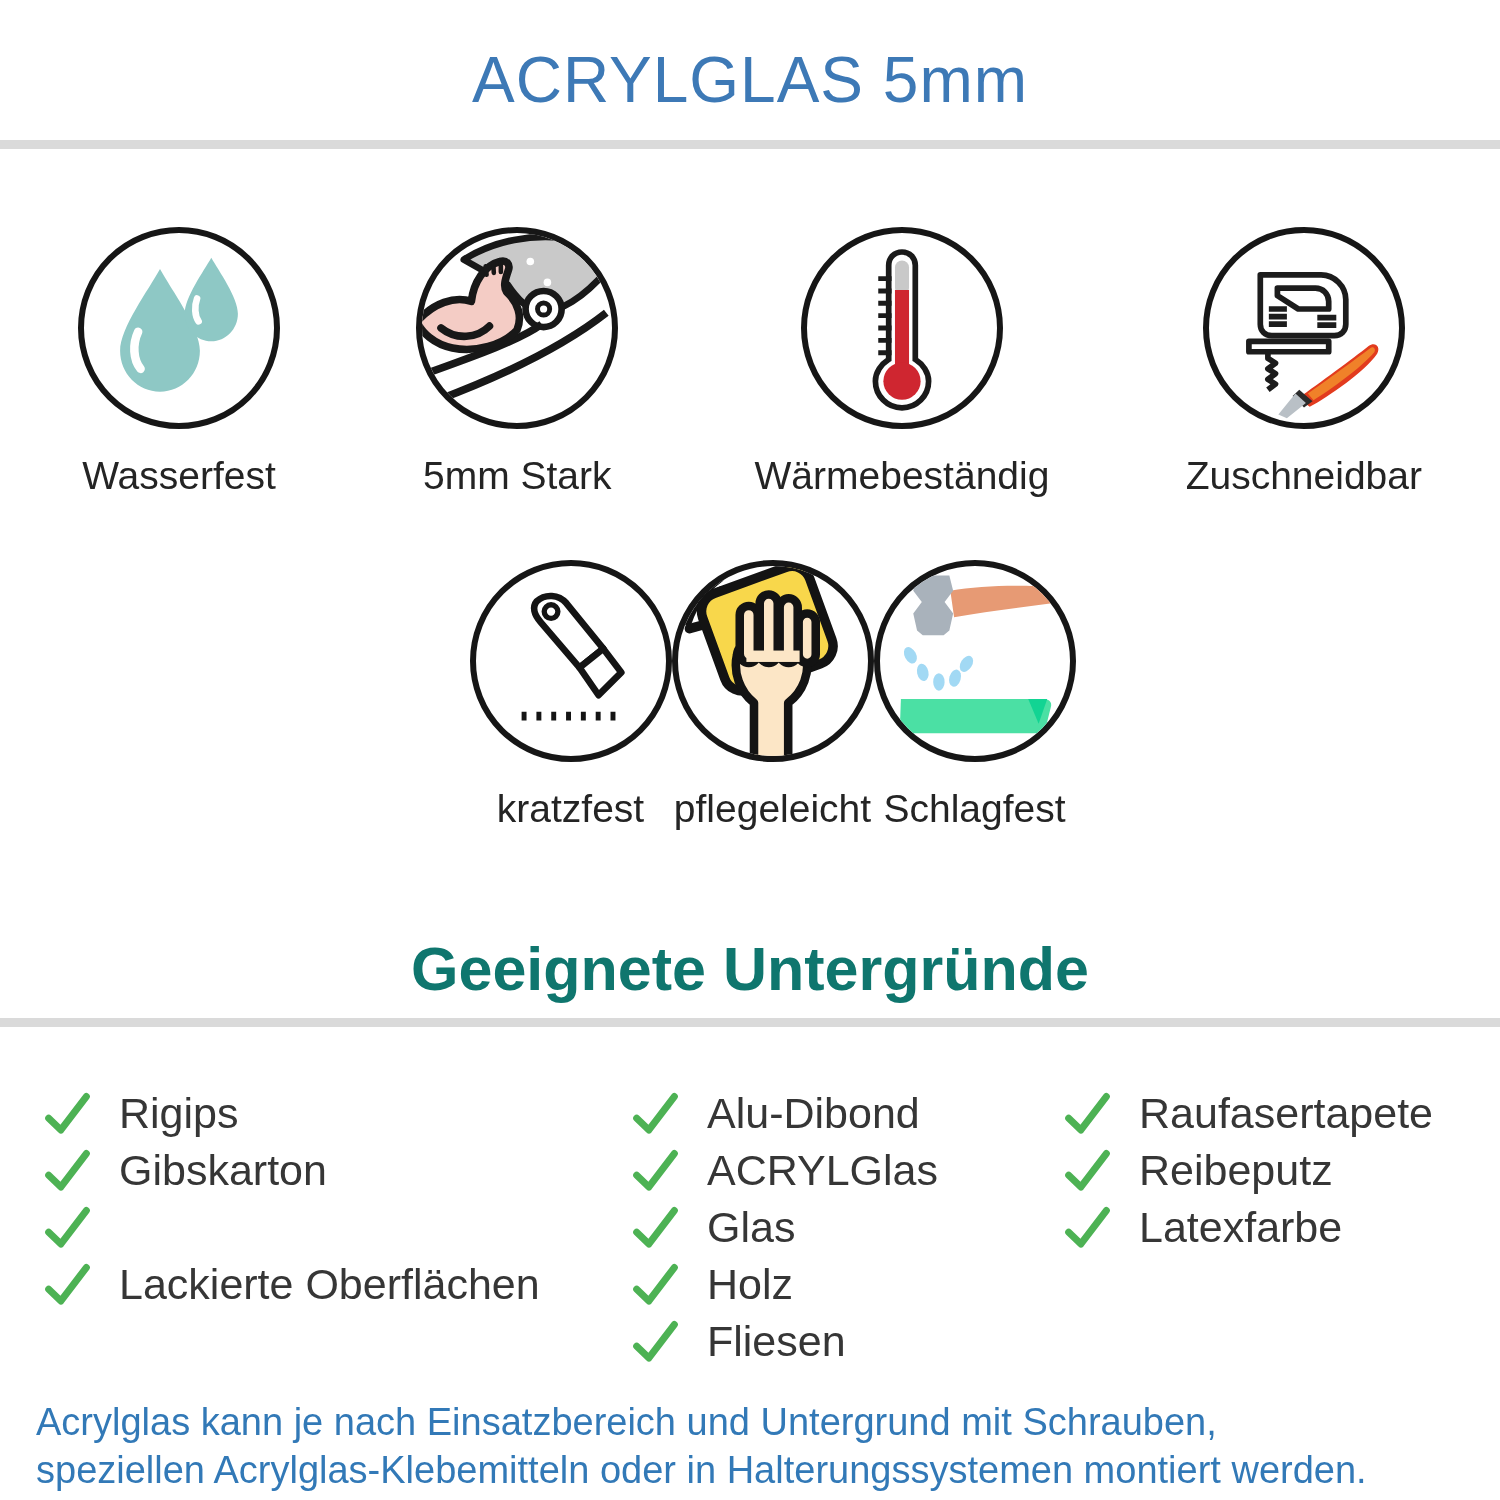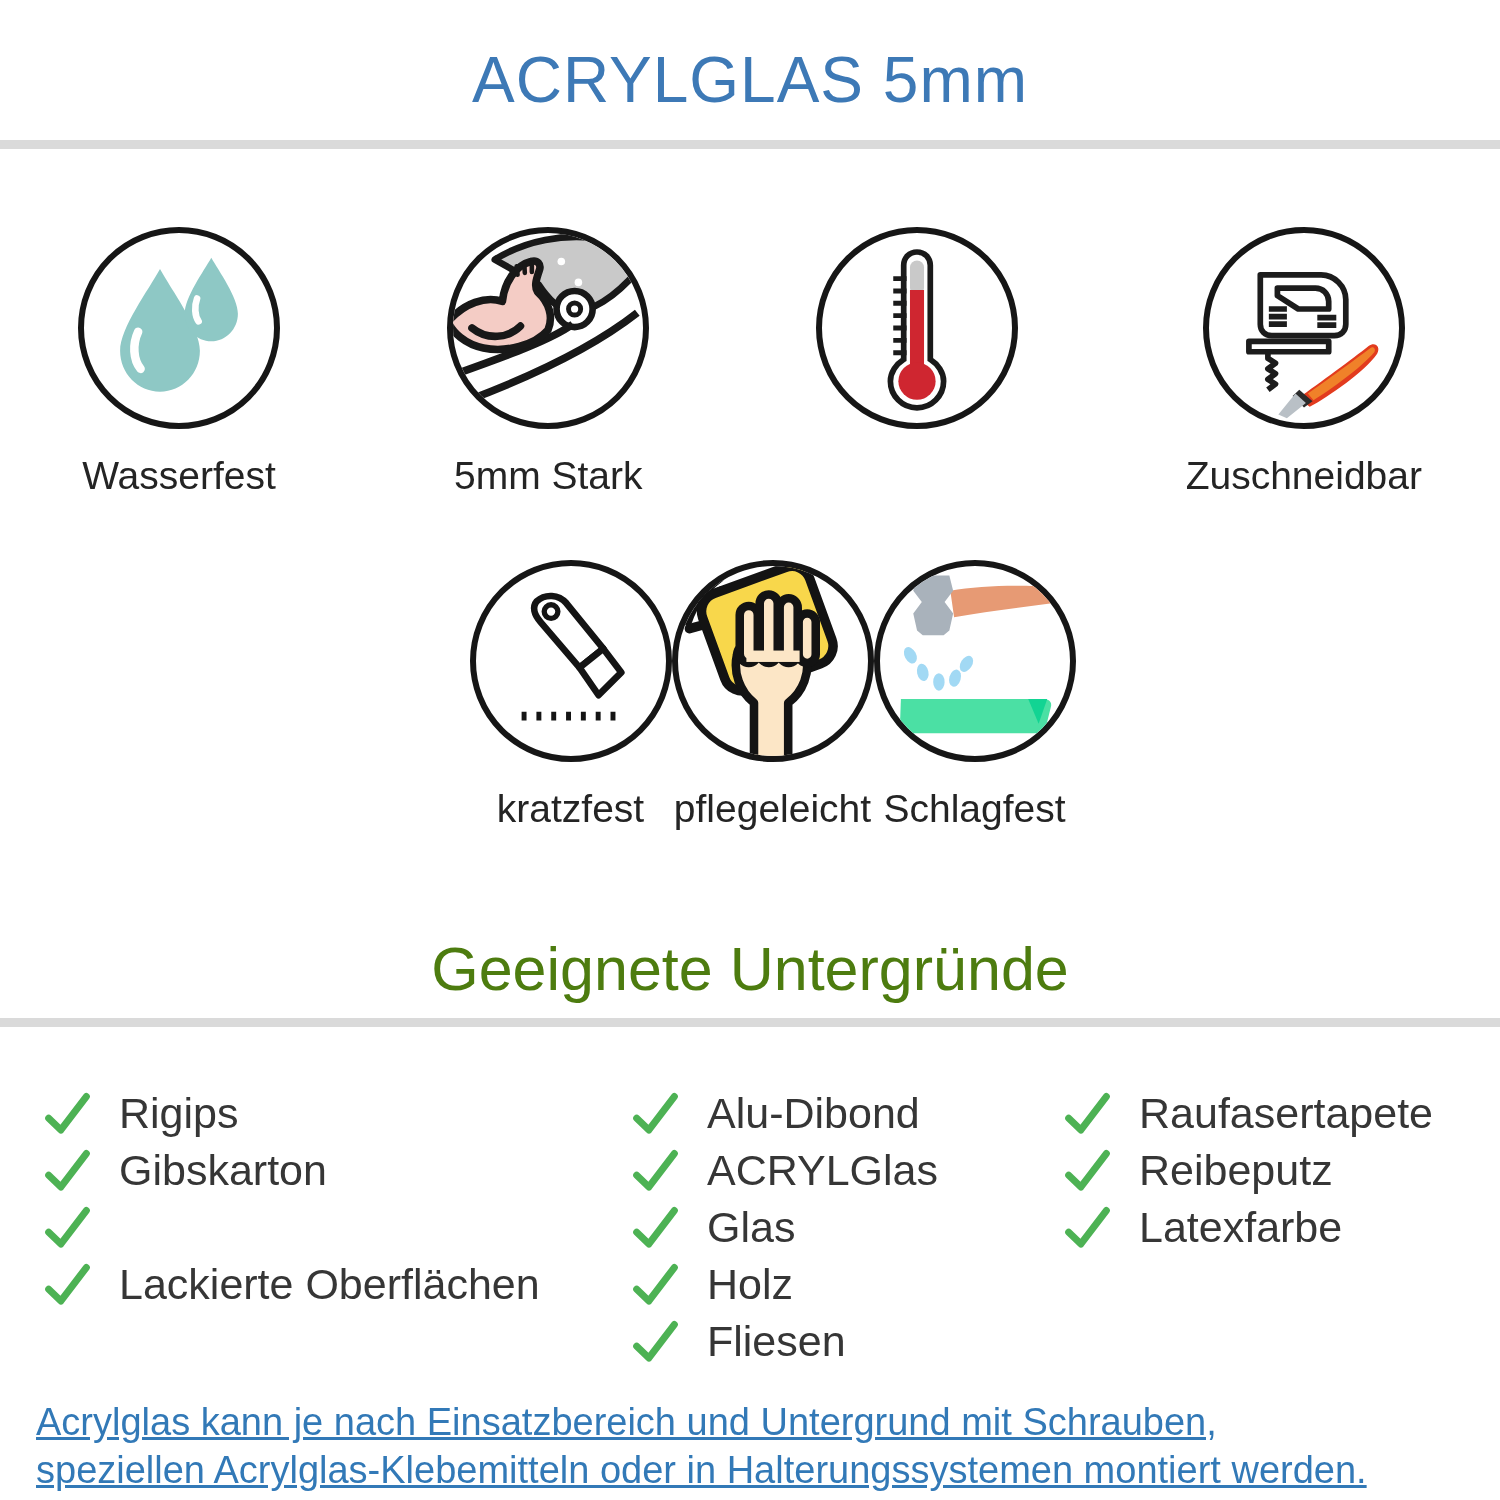--- a/index.html
+++ b/index.html
@@ -23,34 +23,34 @@
   .icon-circle{
     width:202px;height:202px;box-sizing:border-box;
     border:6px solid #161616;border-radius:50%;
     background:#fff;overflow:hidden;
   }
   .icon-circle svg{display:block;width:100%;height:100%;}
   .feature-label{
     margin-top:24px;font-size:39px;line-height:1.2;color:#242424;text-align:center;
   }
   .surfaces-heading{
-    margin:104px 0 0;text-align:center;font-weight:400;
-    font-size:61px;line-height:1.08;color:#4d7c0f;
+    margin:104px 0 0;text-align:center;font-weight:700;
+    font-size:61px;line-height:1.08;color:#0f766e;
   }
   .surfaces{display:flex;padding-left:44px;margin-top:58px;}
   .surf-col{display:flex;flex-direction:column;}
   .col1{width:588px;}
   .col2{width:432px;}
   .surf-item{display:flex;align-items:center;height:57px;}
   .check{width:47px;height:47px;margin-right:28px;flex:none;}
   .check svg{display:block;width:100%;height:100%;}
   .surf-label{font-size:43px;color:#363636;white-space:nowrap;}
   .footer-note{
     margin:28px 0 0;padding:0 36px;
-    font-size:38px;line-height:48px;color:#3279b7;white-space:nowrap;text-decoration:underline;
+    font-size:38px;line-height:48px;color:#3279b7;white-space:nowrap;
   }
 </style>
 </head>
 <body>
 
 <h1 class="page-title">ACRYLGLAS 5mm</h1>
 <div class="divider top"></div>
 
 <div class="features-row row1">
 
@@ -95,20 +95,21 @@
           <line x1="37.5" y1="24" x2="44.5" y2="24"></line>
           <line x1="37.5" y1="30.5" x2="44.5" y2="30.5"></line>
           <line x1="37.5" y1="37" x2="44.5" y2="37"></line>
           <line x1="37.5" y1="43.5" x2="44.5" y2="43.5"></line>
           <line x1="37.5" y1="50" x2="44.5" y2="50"></line>
           <line x1="37.5" y1="56.5" x2="44.5" y2="56.5"></line>
           <line x1="37.5" y1="63" x2="44.5" y2="63"></line>
         </g>
       </svg>
     </div>
+    <div class="feature-label">Wärmebeständig</div>
   </div>
 
   <div class="feature">
     <div class="icon-circle">
       <svg viewBox="0 0 100 100">
         <g fill="none" stroke="#1c1c1c" stroke-width="3" stroke-linejoin="round">
           <path d="M27 22 L59 22 C66 22 72 28 72 35 L72 48 C72 51.5 69.5 54 66 54 L33 54 C29.5 54 27 51.5 27 48 Z"></path>
           <path d="M36 29 L56 29 C60 29 63 32 63 36 L63 40 L47 40 L36 33 Z"></path>
           <line x1="57" y1="44.5" x2="67" y2="44.5"></line>
           <line x1="57" y1="48.5" x2="67" y2="48.5"></line>

